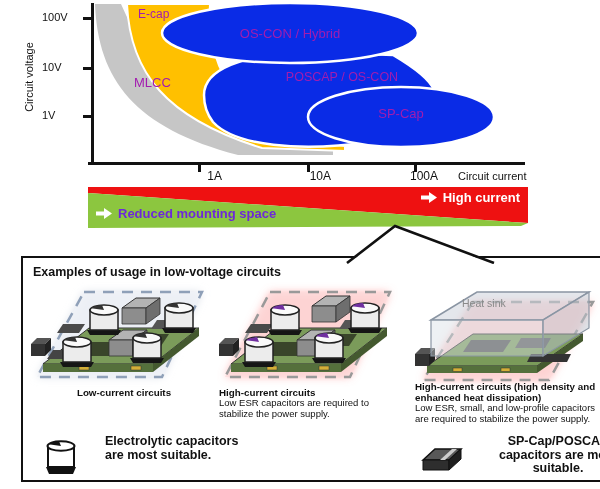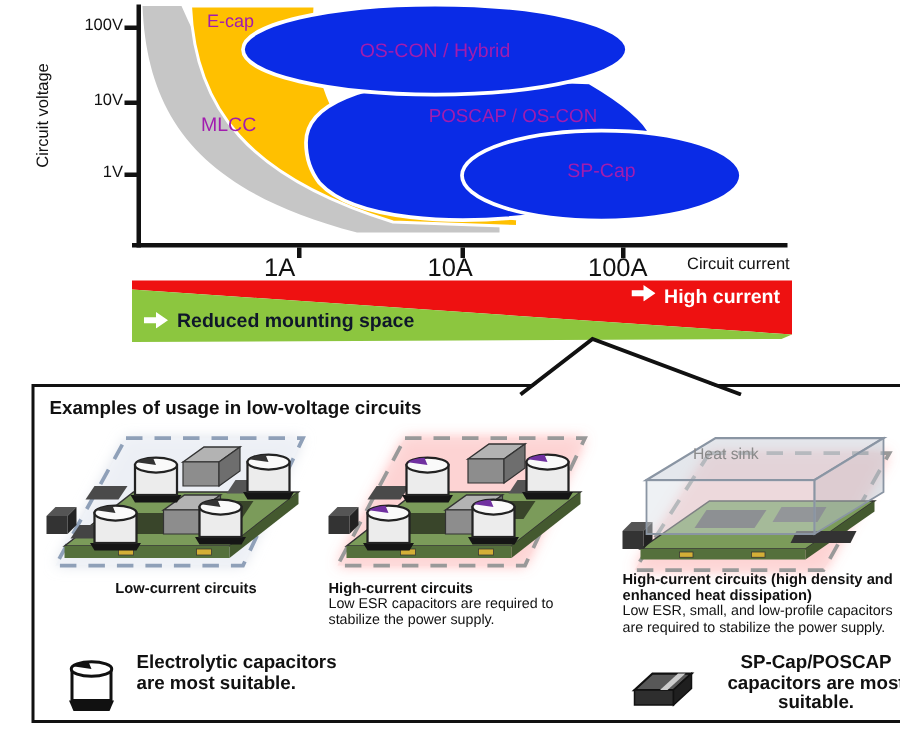--- a/index.html
+++ b/index.html
@@ -4,49 +4,49 @@
 <style>
   html,body{margin:0;padding:0;background:#fff;}
   #stage{position:relative;width:600px;height:489px;background:#fff;overflow:hidden;
          font-family:"Liberation Sans",sans-serif;color:#111;}
   .abs{position:absolute;}
   
   .yline{left:91px;top:3px;width:3px;height:162px;background:#111;}
   .xline{left:88px;top:162px;width:437px;height:3px;background:#111;}
   .ytick{left:83px;width:9px;height:3px;background:#111;}
   .xtick{top:165px;width:3px;height:7px;background:#111;}
-  .ylab{left:42px;width:40px;text-align:right;font-size:11px;}
-  .xlab{top:169px;width:46px;text-align:left;font-size:17px;}
+  .ylab{left:42px;width:40px;font-size:11px;}
+  .xlab{top:169px;width:46px;text-align:right;font-size:12px;}
   .y-axis-title{left:-37px;top:71px;width:132px;text-align:center;font-size:11px;
     transform:rotate(-90deg);}
   .x-axis-title{left:458px;top:170px;font-size:11px;}
   
   .rl{color:#a21caf;white-space:nowrap;}
   .lbl-ecap{left:138px;top:7px;font-size:12px;}
   .lbl-mlcc{left:134px;top:75px;font-size:13px;}
   .lbl-oscon{left:210px;top:26px;width:160px;text-align:center;font-size:13px;}
   .lbl-poscap{left:262px;top:70px;width:160px;text-align:center;font-size:12.5px;}
   .lbl-spcap{left:361px;top:106px;width:80px;text-align:center;font-size:13px;}
   
   .banner-left{left:96px;top:206px;display:flex;align-items:center;gap:6px;
-    color:#0f172a;font-weight:bold;font-size:13px;white-space:nowrap;}
+    color:#6d28d9;font-weight:bold;font-size:13px;white-space:nowrap;}
   .banner-right{left:398px;top:190px;width:122px;display:flex;justify-content:flex-end;
-    gap:6px;color:#fff;font-weight:bold;font-size:13px;white-space:nowrap;}
+    align-items:center;gap:6px;color:#fff;font-weight:bold;font-size:13px;white-space:nowrap;}
   
   .tent{left:340px;top:222px;z-index:6;}
   
   .box{left:6px;top:256px;width:582px;height:222px;border:2.5px solid #111;background:#fff;z-index:1;margin-left:15px;}
   .box-title{left:10px;top:7px;font-weight:bold;font-size:12.5px;}
   .coltext{width:186px;}
   .coltext .hd{font-weight:bold;font-size:9.8px;line-height:11px;}
   .coltext .bd{font-size:9.5px;line-height:10.8px;}
   .c1{left:8px;top:129px;text-align:center;}
   .c2{left:196px;top:129px;}
   .c3{left:392px;top:123px;width:190px;}
-  .caprow{display:flex;gap:8px;align-items:flex-start;}
+  .caprow{display:flex;gap:22px;align-items:flex-start;}
   .r1{left:16px;top:177px;}
   .r2{left:200px;top:177px;}
   .r3{left:396px;top:177px;text-align:center;}
   .captxt{font-weight:bold;font-size:12.5px;line-height:13.5px;width:142px;}
   .heatsink-label{left:439px;top:39px;font-size:10.5px;color:#8a8a8a;z-index:3;}
 </style>
 </head>
 <body>
 
 <div id="stage">

